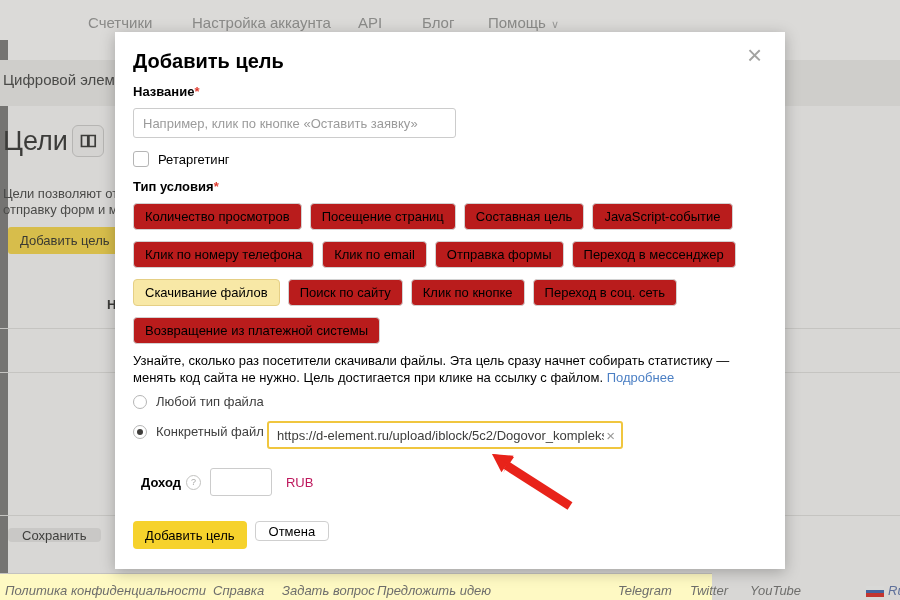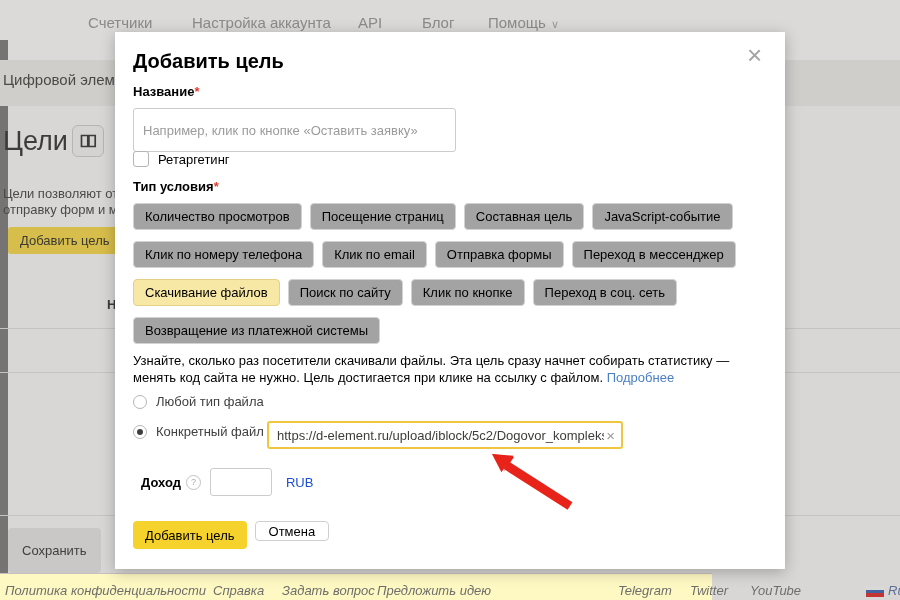--- a/index.html
+++ b/index.html
@@ -12,55 +12,55 @@
   .nav-item{position:absolute;top:14px;font-size:15px;color:#8b8b89;white-space:nowrap;cursor:pointer;}
   .chev{font-size:11px;color:#9a9a98;margin-left:5px;}
   .header-band{position:absolute;left:0;top:60px;width:900px;height:46px;background:#cfcecb;}
   .counter-name{position:absolute;left:3px;top:71px;font-size:15px;color:#4a4a48;white-space:nowrap;}
   .page-title{position:absolute;left:3px;top:126px;font-size:27px;color:#3c3c3a;white-space:nowrap;text-align:center;}
   .goals-icon-btn{position:absolute;left:72px;top:125px;width:30px;height:30px;border:1px solid #b6b5b3;border-radius:6px;background:#d4d3d1;display:flex;align-items:center;justify-content:center;}
   .bg-desc{position:absolute;left:3px;top:186px;font-size:13px;line-height:16px;color:#4a4a48;white-space:nowrap;}
   .bg-add-btn{position:absolute;left:8px;top:227px;height:27px;padding:0 12px;background:#d7bd4b;border-radius:3px;font-size:13px;color:#3a3a32;display:flex;align-items:center;white-space:nowrap;}
   .bg-col-header{position:absolute;left:107px;top:297px;font-size:13px;font-weight:bold;color:#3c3c3a;white-space:nowrap;}
   .bg-line{position:absolute;left:0;width:900px;height:1px;background:#c5c4c1;}
-  .save-btn{position:absolute;left:8px;top:528px;height:45px;padding:0 14px;background:#c9c8c6;border:none;border-radius:4px;font-size:13px;color:#3f3f3d;font-family:inherit;}
+  .save-btn{position:absolute;left:8px;top:528px;height:14px;padding:0 14px;background:#c9c8c6;border:none;border-radius:4px;font-size:13px;color:#3f3f3d;font-family:inherit;}
 
   
   .footer{position:absolute;left:0;top:573px;width:712px;height:27px;background:#fef9c3;border-top:1px solid #c3c2c0;font-style:italic;}
   .f-link{position:absolute;top:9px;font-size:13px;color:#6e6e6c;white-space:nowrap;cursor:pointer;}
   .flag{position:absolute;left:866px;top:12px;width:18px;height:11px;display:flex;flex-direction:column;}
   .flag span{flex:1;}
   .lang{position:absolute;left:888px;top:9px;font-size:13px;color:#5e709a;}
 
   
   .modal{position:absolute;left:115px;top:32px;width:670px;height:537px;background:#ffffff;box-shadow:0 3px 14px rgba(0,0,0,.25);z-index:10;}
   .m-title{position:absolute;left:18px;top:18px;font-size:20px;font-weight:bold;color:#000;}
   .m-close{position:absolute;left:632px;top:10px;font-size:26px;line-height:26px;color:#a3a3a1;cursor:pointer;}
   .m-label{position:absolute;left:18px;font-size:13px;font-weight:bold;color:#000;}
   .req{color:#e03b2f;}
-  .m-name-input{position:absolute;left:18px;top:76px;width:303px;height:26px;border:1px solid #cccccc;border-radius:3px;font-size:13px;padding:8px 9px;color:#333;font-family:inherit;}
+  .m-name-input{position:absolute;left:18px;top:76px;width:303px;height:26px;border:1px solid #cccccc;border-radius:3px;font-size:13px;padding:1px 9px;color:#333;font-family:inherit;}
   .m-name-input::placeholder{color:#9b9b9b;}
   .cb-row{position:absolute;left:18px;top:119px;display:flex;align-items:center;font-size:13px;color:#000;cursor:pointer;}
   .cb{width:14px;height:14px;border:1px solid #b5b5b5;border-radius:3px;background:#fff;margin-right:9px;}
   .chiprow{position:absolute;left:18px;display:flex;gap:8px;}
-  .chip{height:27px;padding:0 11px;background:#a3a3a3;border:1px solid #d2d2d2;border-radius:4px;font-size:13px;color:#000;font-family:inherit;white-space:nowrap;cursor:pointer;}
+  .chip{height:27px;padding:0 11px;background:#b91c1c;border:1px solid #d2d2d2;border-radius:4px;font-size:13px;color:#000;font-family:inherit;white-space:nowrap;cursor:pointer;}
   .chip.sel{background:#f8e8a6;border-color:#e5cf85;}
   .m-desc{position:absolute;left:18px;top:320px;width:632px;font-size:13px;line-height:17px;color:#000;}
   .m-link{color:#4b7fc4;cursor:pointer;}
   .radio-row{position:absolute;left:18px;display:flex;align-items:center;font-size:13px;color:#404040;cursor:pointer;}
   .radio{width:14px;height:14px;border:1px solid #b5b5b5;border-radius:50%;background:#fff;margin-right:9px;box-sizing:border-box;position:relative;}
   .radio.on::after{content:"";position:absolute;left:3px;top:3px;width:6px;height:6px;border-radius:50%;background:#3f3e3c;}
   .url-box{position:absolute;left:152px;top:389px;width:352px;height:24px;border:2px solid #f0c63f;border-radius:3px;background:#fff;display:flex;align-items:center;}
   .url-box input{flex:1;border:none;outline:none;font-size:13px;color:#3d3d3b;padding:0 2px 0 8px;font-family:inherit;background:transparent;min-width:0;}
   .url-clear{font-size:15px;color:#9a9a98;padding:0 6px 0 0;cursor:pointer;}
   .income-row{position:absolute;left:18px;top:436px;display:flex;align-items:center;margin-left:8px;}
   .income-label{font-size:13px;font-weight:bold;color:#000;}
   .q-icon{width:13px;height:13px;border:1px solid #c2c2c0;border-radius:50%;color:#a8a8a6;font-size:9px;line-height:13px;text-align:center;margin:0 9px 0 5px;}
   .income-input{width:48px;height:26px;border:1px solid #cccccc;border-radius:3px;font-family:inherit;font-size:13px;padding:0 6px;}
-  .currency{font-size:13px;color:#1d4ed8;margin-left:14px;}
+  .currency{font-size:13px;color:#be185d;margin-left:14px;}
   .btn-row{position:absolute;left:18px;top:489px;display:flex;gap:8px;}
   .btn-primary{height:28px;padding:0 12px;background:#f6d22c;border:none;border-radius:4px;font-size:13px;color:#000;font-family:inherit;cursor:pointer;}
   .btn-plain{height:20px;padding:0 13px;background:#fff;border:1px solid #cfcfcf;border-radius:4px;font-size:13px;color:#000;font-family:inherit;cursor:pointer;}
   .arrow-svg{position:absolute;left:470px;top:444px;z-index:20;pointer-events:none;}
 </style>
 </head>
 <body>
 
 <div class="screen">
 

